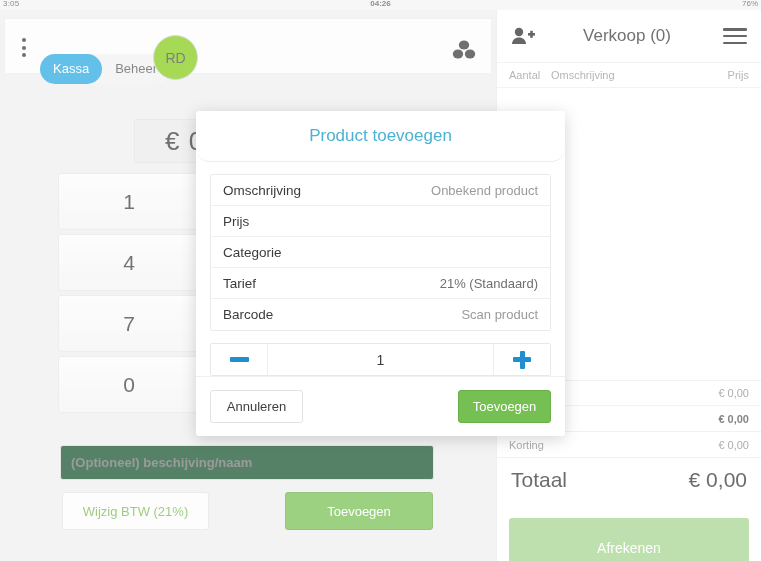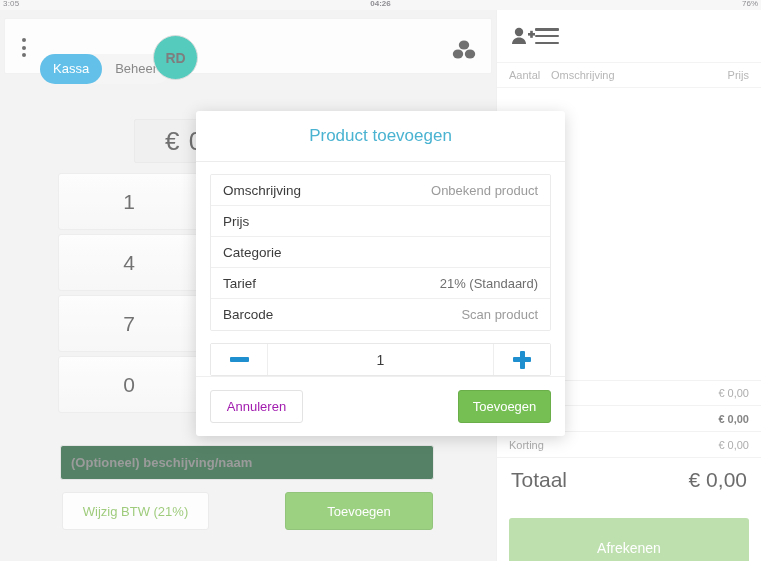--- a/index.html
+++ b/index.html
@@ -40,23 +40,23 @@
     position:absolute; left:35px; top:15px; height:30px;
     background:#f2f2f2; border-radius:15px; display:flex; align-items:center;margin-top:20px;
   }
   .seg-item{
     font-size:13px; color:#5a5a5a; padding:0 13px; height:30px;
     line-height:30px; border-radius:15px; cursor:pointer; white-space:nowrap;
   }
   .seg-item.active{ background:#27a8e0; color:#fff; }
   .avatar{
     position:absolute; left:148px; top:16px; width:45px; height:45px;
-    border:1px solid #cfcfcf; border-radius:50%; background:#14b8a6;
+    border:1px solid #cfcfcf; border-radius:50%; background:#84cc16;
     display:flex; align-items:center; justify-content:center;
-    font-size:14px; color:#4d4d4d; cursor:pointer;font-weight:bold;
+    font-size:14px; color:#4d4d4d; cursor:pointer;
   }
   .cubes-icon{
     position:absolute; right:12px; top:18px; width:30px; height:26px; cursor:pointer;
   }
 
   .amount-display{
     position:absolute; left:134px; top:109px; width:333px; height:44px;
     background:#eaeaea; border:1px solid #e2e2e2; border-radius:2px;
     display:flex; align-items:center; justify-content:flex-start;
     padding-left:30px; font-size:26px; color:#3a3a3a; letter-spacing:1px;
@@ -156,21 +156,21 @@
   }
   .modal{
     position:absolute; left:196px; top:111px; width:369px; height:325px;
     background:#ffffff; border-radius:3px;
     box-shadow:0 3px 16px rgba(0,0,0,0.17);
     display:flex; flex-direction:column;
   }
   .modal-head{
     height:53px; display:flex; align-items:center; justify-content:center;
     border-bottom:1px solid #ececec;
-    font-size:17px; color:#4ab3d1;
+    font-size:17px; color:#4ab3d1;border-radius:14px;
   }
   .modal-body{ flex:1; padding:12px 14px 0 14px; }
   .field-list{ border:1px solid #ebebeb; border-radius:2px; overflow:hidden; }
   .field-row{
     display:flex; align-items:center; justify-content:space-between;
     height:31px; padding:0 12px; border-bottom:1px solid #efefef;
     font-size:13.5px; color:#3c3c3c; background:#fff; cursor:pointer;
   }
   .field-row:last-child{ border-bottom:none; }
   .field-row .fval{ color:#9b9b9b; font-size:13px; }
@@ -197,21 +197,21 @@
   }
   .plus-glyph:before{ left:0; top:6.5px; width:18px; height:5px; }
   .plus-glyph:after{ top:0; left:6.5px; height:18px; width:5px; }
 
   .modal-foot{
     height:62px; border-top:1px solid #efefef; display:flex;
     align-items:center; justify-content:space-between; padding:0 14px;
   }
   .btn-cancel{
     width:93px; height:33px; background:#fff; border:1px solid #e3e3e3;
-    border-radius:3px; color:#a21caf; font-size:13px; cursor:pointer;
+    border-radius:3px; color:#404040; font-size:13px; cursor:pointer;
     font-family:"Liberation Sans", sans-serif;
   }
   .btn-confirm{
     width:93px; height:33px; background:#76bf53; border:1px solid #6aae4a;
     border-radius:3px; color:#fff; font-size:13px; cursor:pointer;
     font-family:"Liberation Sans", sans-serif;
   }
 </style>
 </head>
 <body>
@@ -287,20 +287,21 @@
       <div class="adduser-icon">
         <svg viewBox="0 0 24 20" width="24" height="20" aria-hidden="true">
           <g fill="#2b2b2b">
             <circle cx="8" cy="6" r="4.2"></circle>
             <path d="M1 18c0-4 3.2-6.6 7-6.6s7 2.6 7 6.6z"></path>
             <rect x="17" y="7" width="7" height="2.6"></rect>
             <rect x="19.2" y="4.8" width="2.6" height="7"></rect>
           </g>
         </svg>
       </div>
+      <div class="rp-title">Verkoop (0)</div>
       <div class="hamburger">
           <i></i>
           <i></i>
           <i></i>
         </div>
     </div>
 
     <div class="rp-colhdr">
       <span class="c-aantal">Aantal</span>
       <span class="c-omschr">Omschrijving</span>

